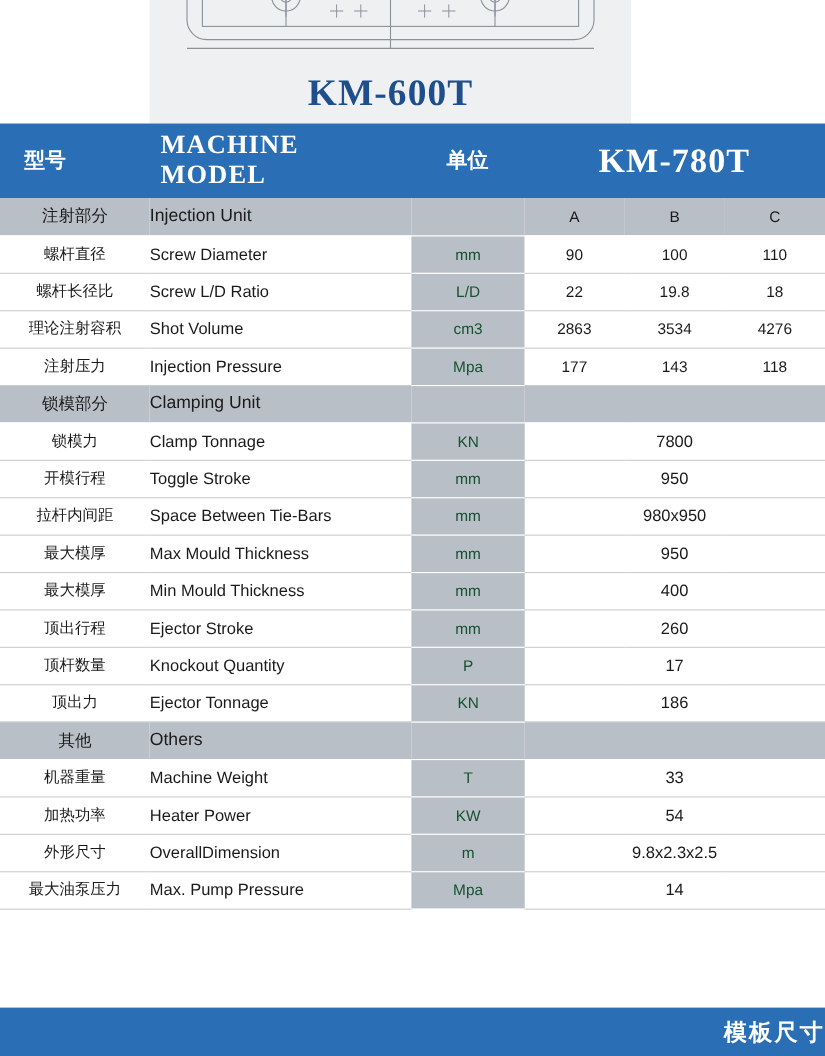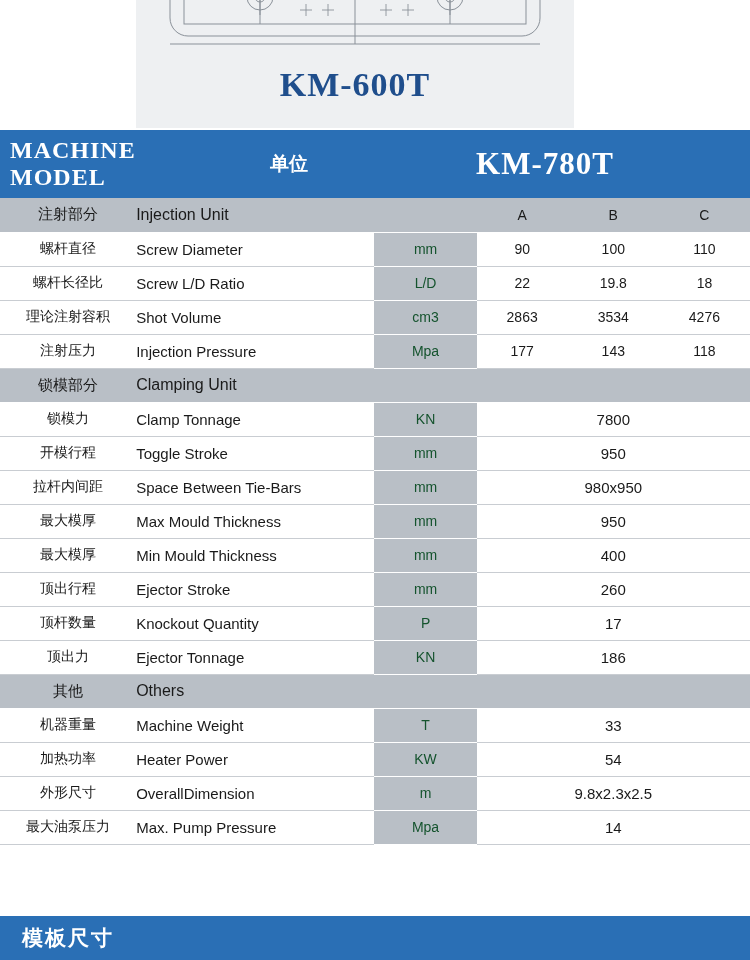--- a/index.html
+++ b/index.html
@@ -15,21 +15,21 @@
   }
   .page {
     position: relative;
     width: 750px;
     height: 960px;
   }
 
   
   .hero {
     position: relative;
-    height: 130px;
+    height: 112px;
     background: #ffffff;
     overflow: hidden;
   }
   .hero-left-band {
     position: absolute;
     left: 0; top: 0;
     width: 136px; height: 128px;
     background: #ffffff;
   }
   .hero-panel {
@@ -193,20 +193,21 @@
   
   .bottom-bar {
     position: absolute;
     left: 0; bottom: 0;
     width: 750px;
     height: 44px;
     background: #2a6fb5;
     color: #ffffff;
     display: flex;
     align-items: center;
+    justify-content: flex-end;
   }
   .bottom-bar .label {
     padding-left: 22px;
     font-size: 21px;
     font-weight: bold;
     letter-spacing: 2px;
   }
 </style>
 </head>
 <body>
@@ -252,20 +253,21 @@
           <line x1="252" y1="58" x2="264" y2="58"></line>
             <line x1="258" y1="52" x2="258" y2="64"></line>
         </g>
       </g>
     </svg>
 
     <div class="hero-title">KM-600T</div>
   </div>
 
   <div class="header-row">
+    <div class="c-model-cn">型号</div>
     <div class="c-model-en">MACHINE  MODEL</div>
     <div class="c-unit">单位</div>
     <div class="c-values">KM-780T</div>
   </div>
 
   <table class="spec-table">
     <colgroup>
       <col class="col-cn">
         <col class="col-en">
         <col class="col-unit">

